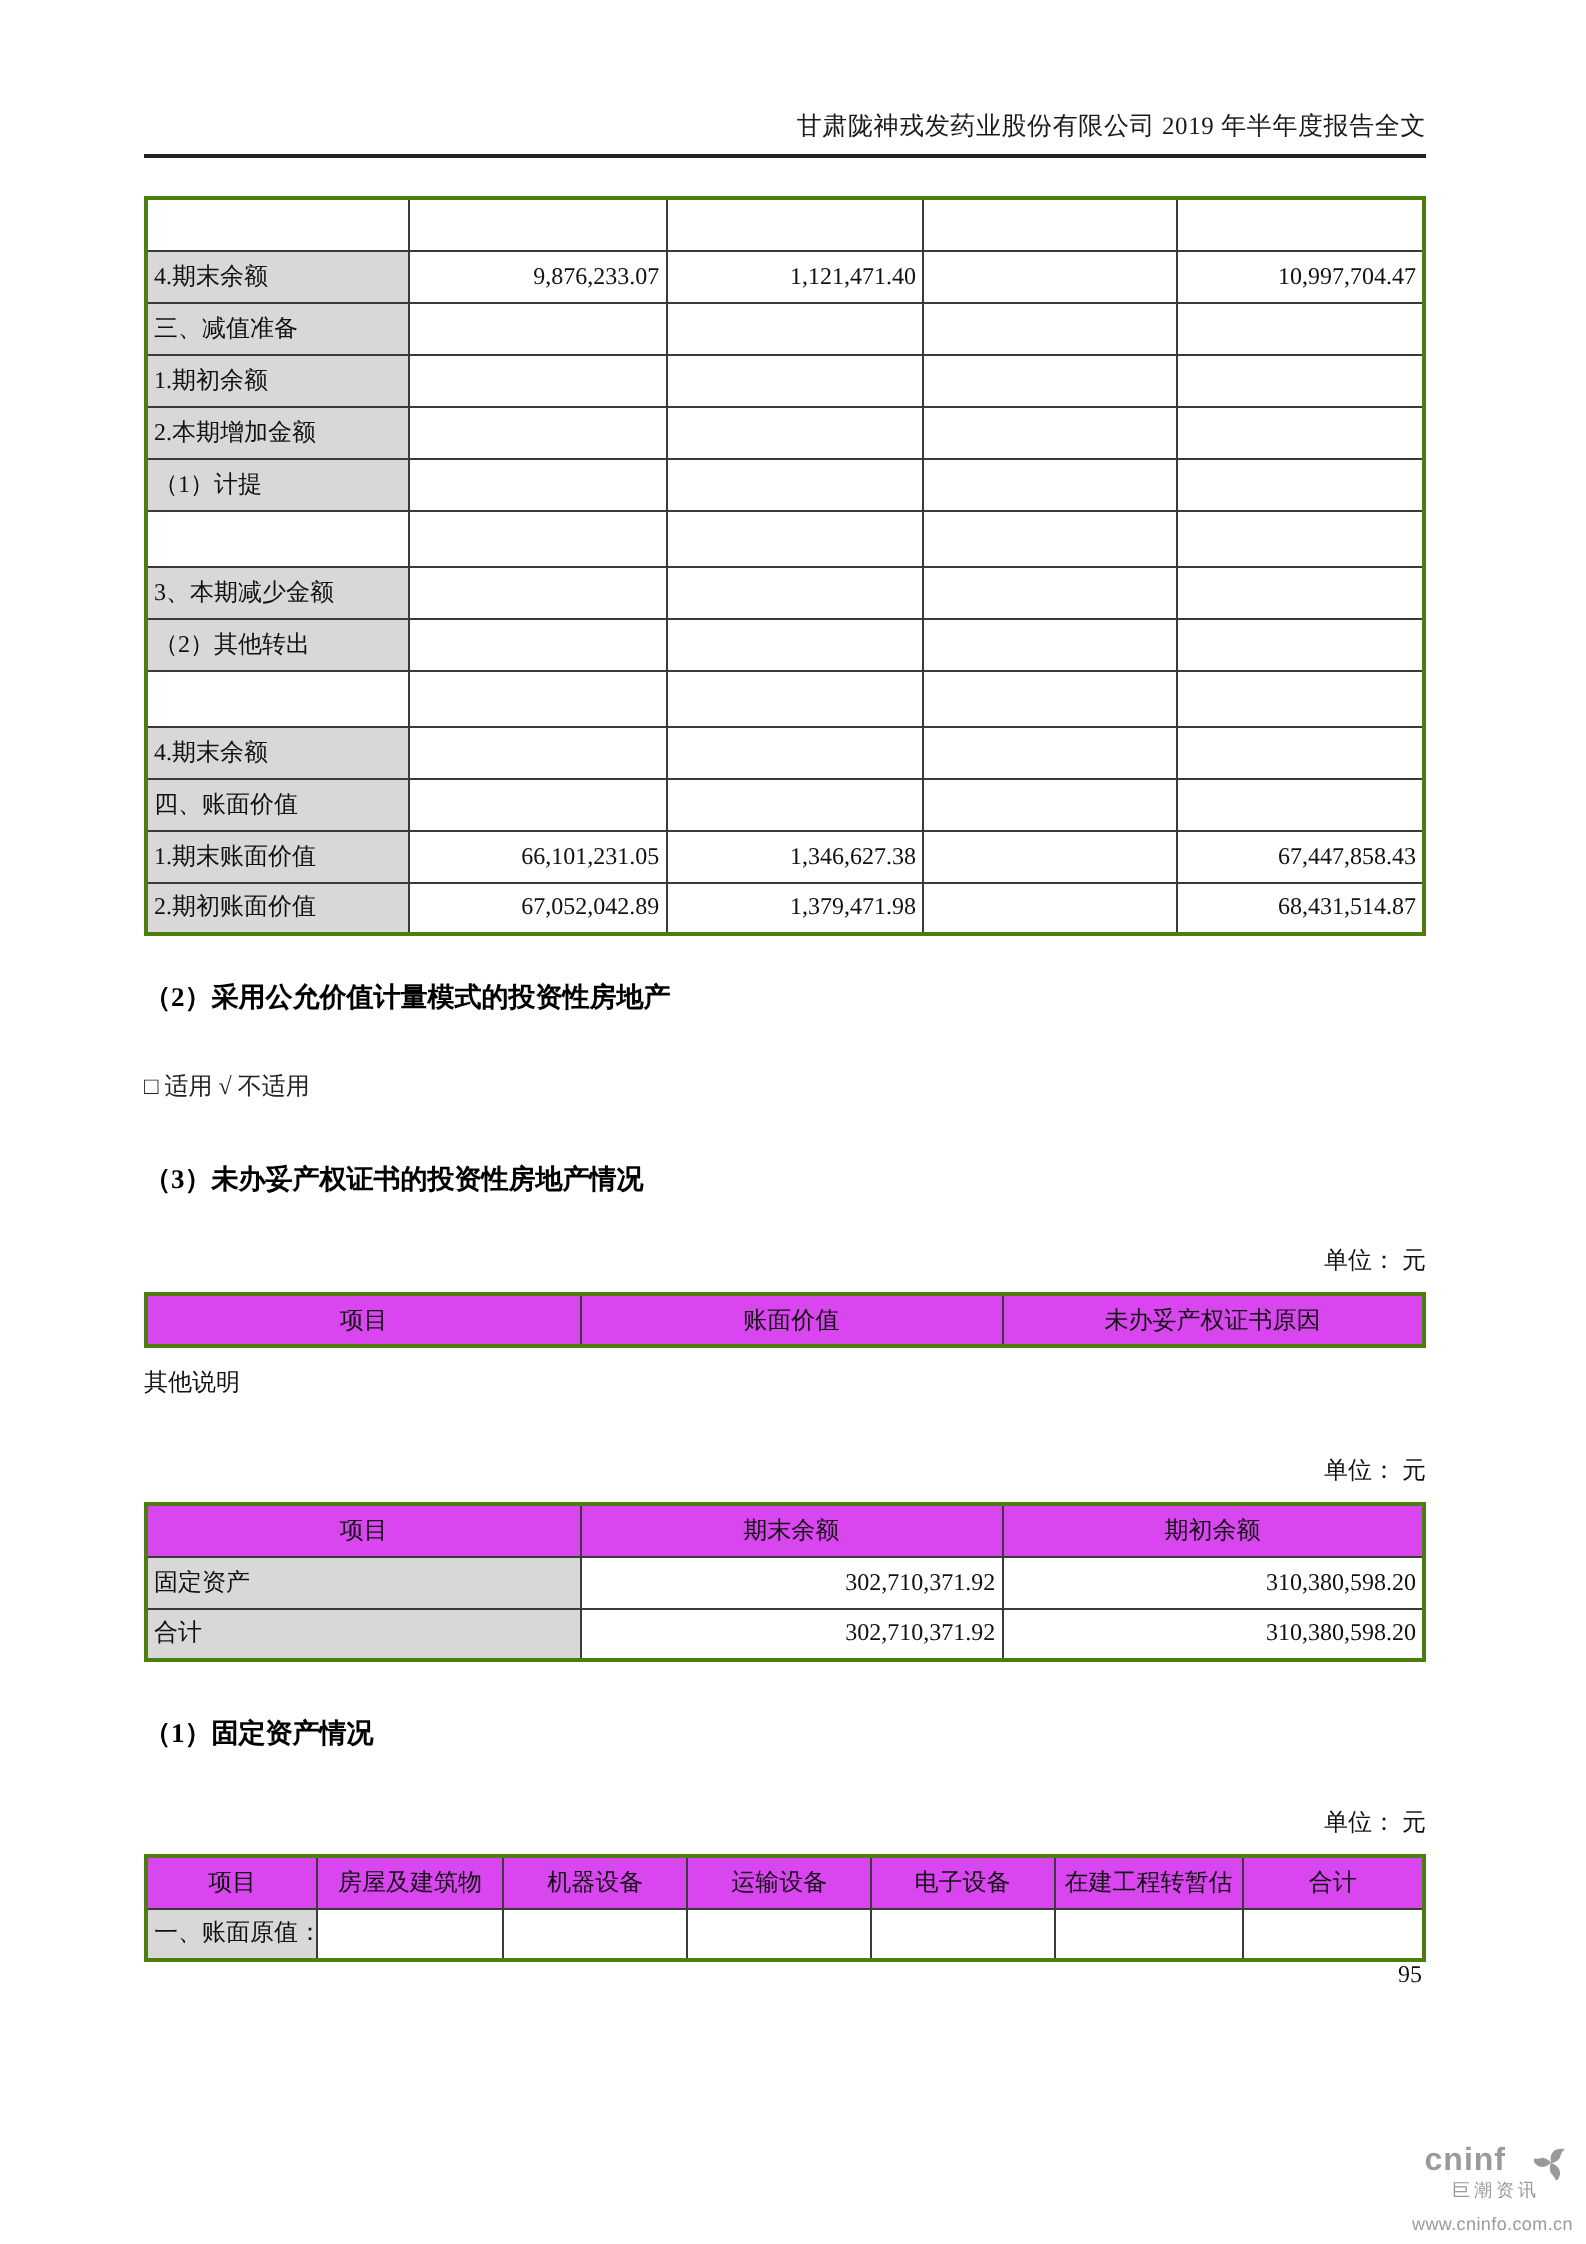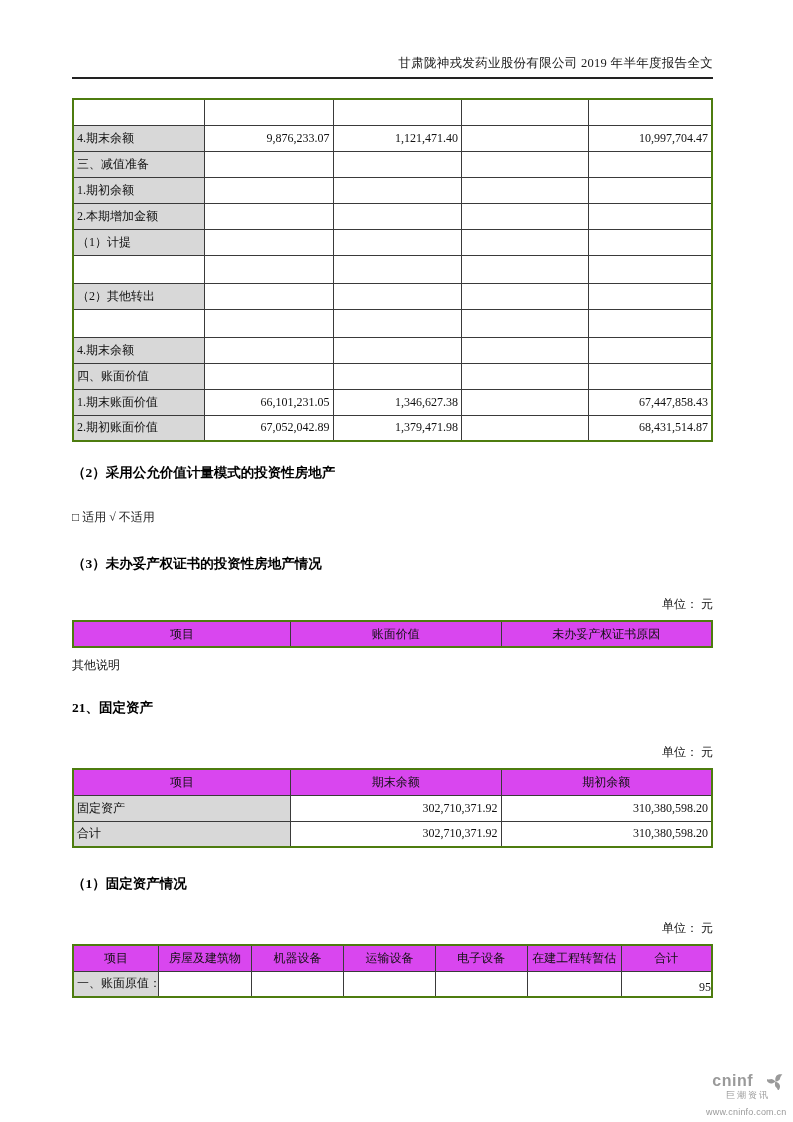--- a/index.html
+++ b/index.html
@@ -121,20 +121,27 @@
             <td class="num"></td>
           </tr>
           <tr class="spacer">
             <td class="label ind0"></td>
             <td class="num"></td>
             <td class="num"></td>
             <td class="num"></td>
             <td class="num"></td>
           </tr>
           <tr>
+            <td class="label ind1 shaded">3、本期减少金额</td>
+            <td class="num"></td>
+            <td class="num"></td>
+            <td class="num"></td>
+            <td class="num"></td>
+          </tr>
+          <tr>
             <td class="label ind2 shaded">（2）其他转出</td>
             <td class="num"></td>
             <td class="num"></td>
             <td class="num"></td>
             <td class="num"></td>
           </tr>
           <tr class="spacer">
             <td class="label ind0"></td>
             <td class="num"></td>
             <td class="num"></td>
@@ -190,21 +197,20 @@
           <tr>
             <td class="hd">项目</td>
             <td class="hd">账面价值</td>
             <td class="hd">未办妥产权证书原因</td>
           </tr>
         </tbody>
     </table>
 
     <div class="other-note">其他说明</div>
 
-    <div class="h-sub h21-heading">21、固定资产</div>
 
     <div class="unit-line unit-2">单位： 元</div>
 
     <table class="tbl tbl-fixed">
       <colgroup>
         <col style="width:34%">
           <col style="width:33%">
           <col style="width:33%">
       </colgroup>
       <tbody>

